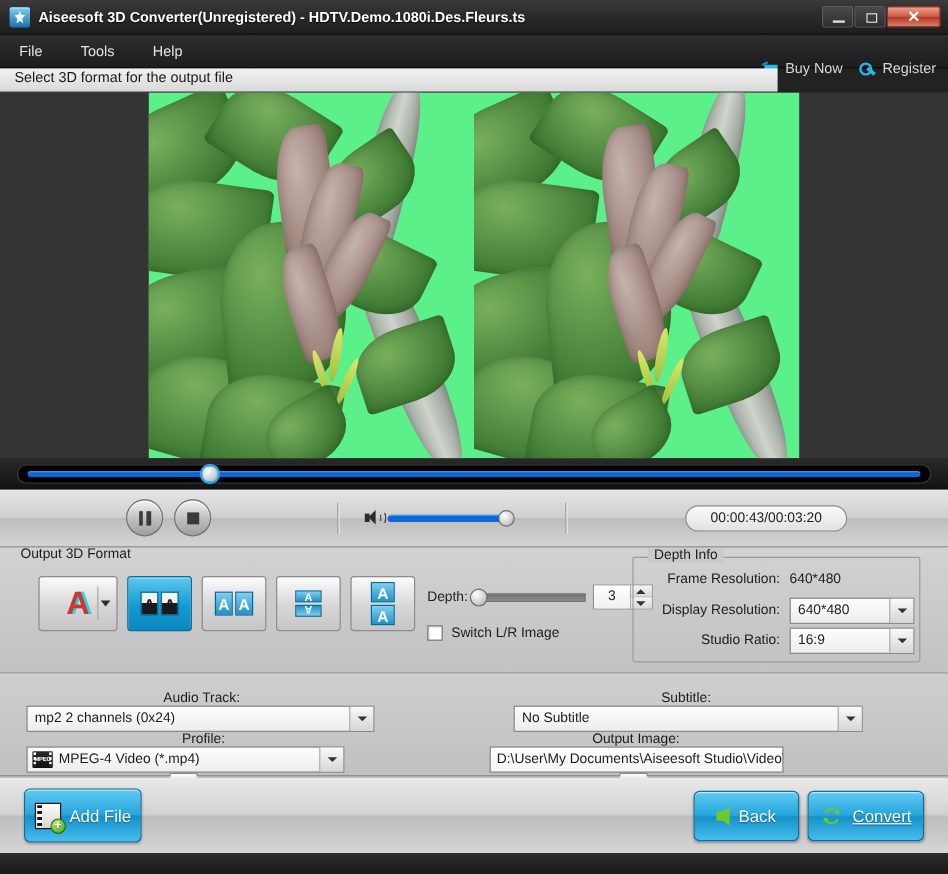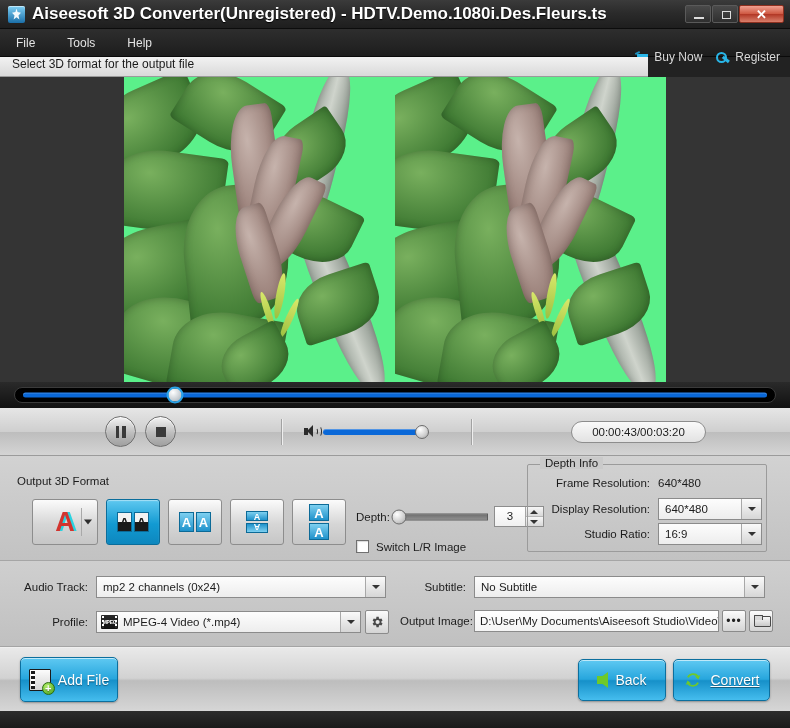--- a/index.html
+++ b/index.html
@@ -34,21 +34,21 @@
     box-shadow: inset 0 1px 0 rgba(255,255,255,.5);
   }
   .app-logo::after {
     content: ""; position: absolute; left: 4px; top: 3px;
     width: 9px; height: 11px;
     background: #fff;
     clip-path: polygon(50% 0%, 62% 32%, 100% 38%, 72% 64%, 82% 100%, 50% 80%, 18% 100%, 28% 64%, 0% 38%, 38% 32%);
     opacity: .92;
   }
   .title-text {
-    color: #fff; font-size: 17px; font-weight: bold;
+    color: #fff; font-size: 12px; font-weight: bold;
     white-space: nowrap; overflow: hidden; text-overflow: ellipsis;
     text-shadow: 0 1px 1px #000;
   }
   .winbtns { display: flex; align-items: center; padding-right: 6px; gap: 1px; }
   .winbtn {
     width: 26px; height: 18px;
     border: 1px solid #5a5a5a;
     border-radius: 2px;
     background: linear-gradient(to bottom, #4a4a4a, #2f2f2f);
     position: relative; cursor: pointer;
@@ -251,21 +251,21 @@
   .grp {
     position: absolute;
     border: 1px solid #9b9b9b;
     border-radius: 2px;
   }
   .grp > .legend {
     position: absolute; top: -8px; left: 12px;
     background: #cacaca; padding: 0 5px;
     font-size: 11.5px; color: #1c1c1c;
   }
-  #grp-format { left: 14px; top: 19px; width: 500px; height: 84px; border: none; }
+  #grp-format { left: 14px; top: 0; width: 500px; height: 84px; border: none; }
   #grp-format > .legend { background: transparent; left: 3px; top: 0; padding: 0; }
 
   .fmt-row { position: absolute; left: 18px; top: 24px; display: flex; gap: 8px; }
   .fmt-btn {
     width: 54px; height: 46px;
     border: 1px solid #8d8d8d; border-radius: 3px;
     background: linear-gradient(to bottom, #fbfbfb, #d6d6d6 55%, #c6c6c6);
     display: flex; align-items: center; justify-content: center;
     cursor: pointer; position: relative;
   }
@@ -382,21 +382,21 @@
     display: flex; align-items: center; justify-content: center;
   }
 
   
   .bottom-settings {
     position: absolute; top: 561px; left: 0;
     width: 790px; height: 86px;
     background: linear-gradient(to bottom, #cfcfcf, #c0c0c0);
     border-bottom: 1px solid #a4a4a4;
   }
-  .bs-row { position: absolute; display: flex; align-items: center; }
+  .bs-row { position: absolute; display: flex; align-items: center; flex-direction: column; }
   .film-icon {
     width: 17px; height: 14px; flex: none; margin: 0 5px 0 4px;
     background: linear-gradient(to bottom,#2a2a2a,#111);
     border-radius: 1px; position: relative;
     display: flex; align-items: center; justify-content: center;
   }
   .film-icon::before {
     content:""; position:absolute; left:1px; top:1px; width:2px; height:12px;
     background: repeating-linear-gradient(to bottom,#fff 0 2px,#2a2a2a 2px 4px);
   }

